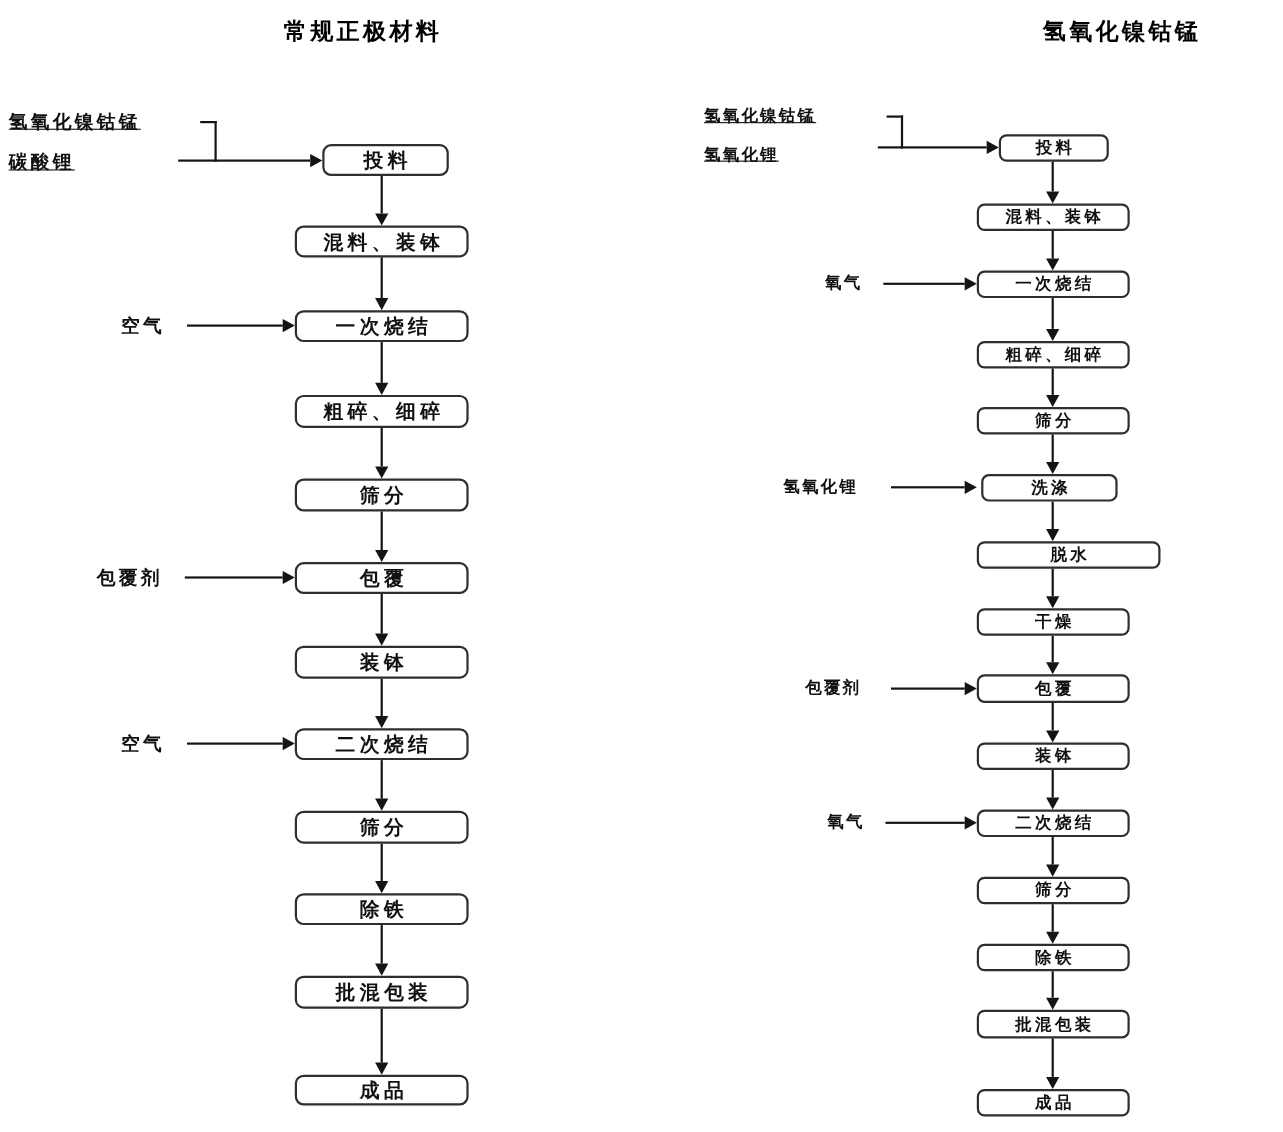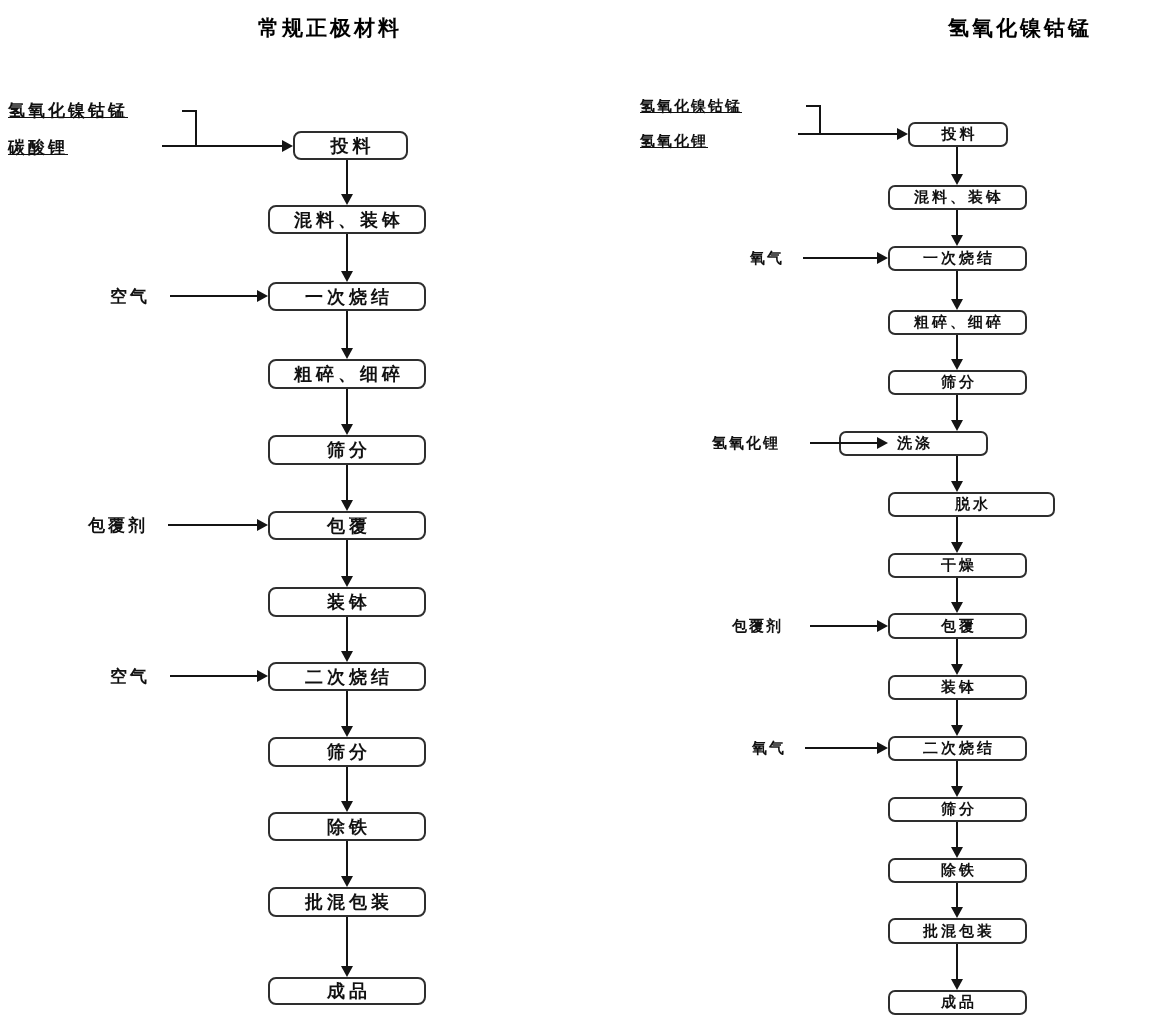--- a/index.html
+++ b/index.html
@@ -91,21 +91,21 @@
     <div class="vl" style="left:819px;top:105px;height:30px"></div>
     <div class="hl" style="left:798px;top:133px;width:22px"></div>
     <div class="hl" style="left:819px;top:133px;width:78px"></div>
     <div class="tr" style="left:897px;top:128px"></div>
 
     <div class="node r" style="left:908px;top:122px;width:100px;height:25px">投料</div>
     <div class="node r" style="left:888px;top:185px;width:139px;height:25px">混料、装钵</div>
     <div class="node r" style="left:888px;top:246px;width:139px;height:25px">一次烧结</div>
     <div class="node r" style="left:888px;top:310px;width:139px;height:25px">粗碎、细碎</div>
     <div class="node r" style="left:888px;top:370px;width:139px;height:25px">筛分</div>
-    <div class="node r" style="left:839px;top:431px;width:149px;height:25px">洗涤</div>
+    <div class="node r" style="left:892px;top:431px;width:124px;height:25px">洗涤</div>
     <div class="node r" style="left:888px;top:492px;width:167px;height:25px">脱水</div>
     <div class="node r" style="left:888px;top:553px;width:139px;height:25px">干燥</div>
     <div class="node r" style="left:888px;top:613px;width:139px;height:26px">包覆</div>
     <div class="node r" style="left:888px;top:675px;width:139px;height:25px">装钵</div>
     <div class="node r" style="left:888px;top:736px;width:139px;height:25px">二次烧结</div>
     <div class="node r" style="left:888px;top:797px;width:139px;height:25px">筛分</div>
     <div class="node r" style="left:888px;top:858px;width:139px;height:25px">除铁</div>
     <div class="node r" style="left:888px;top:918px;width:139px;height:26px">批混包装</div>
     <div class="node r" style="left:888px;top:990px;width:139px;height:25px">成品</div>
 

